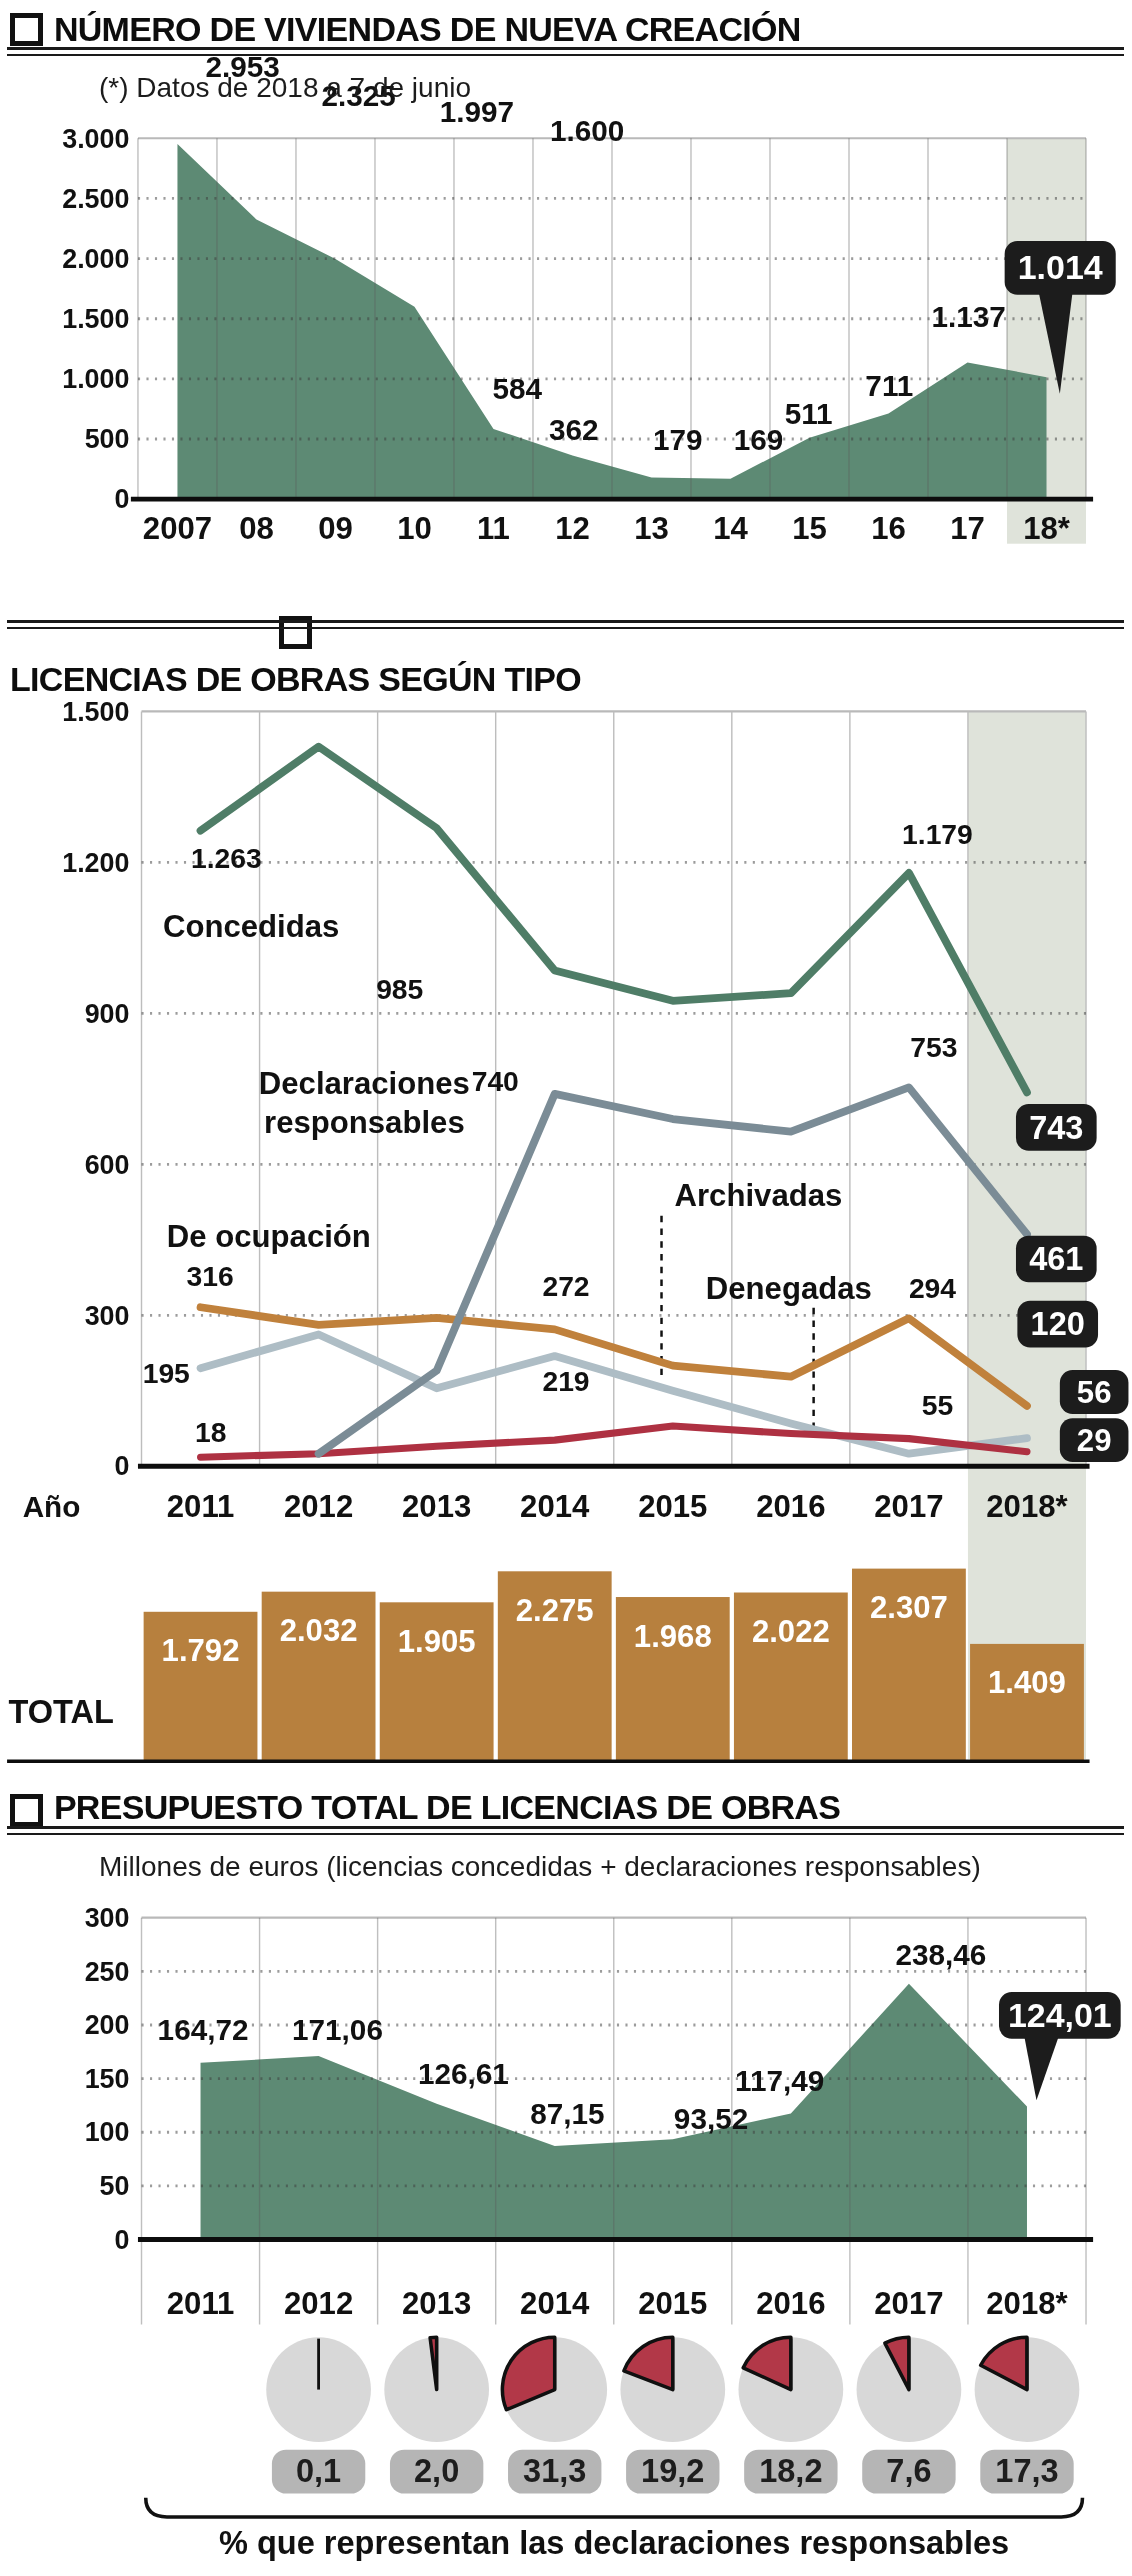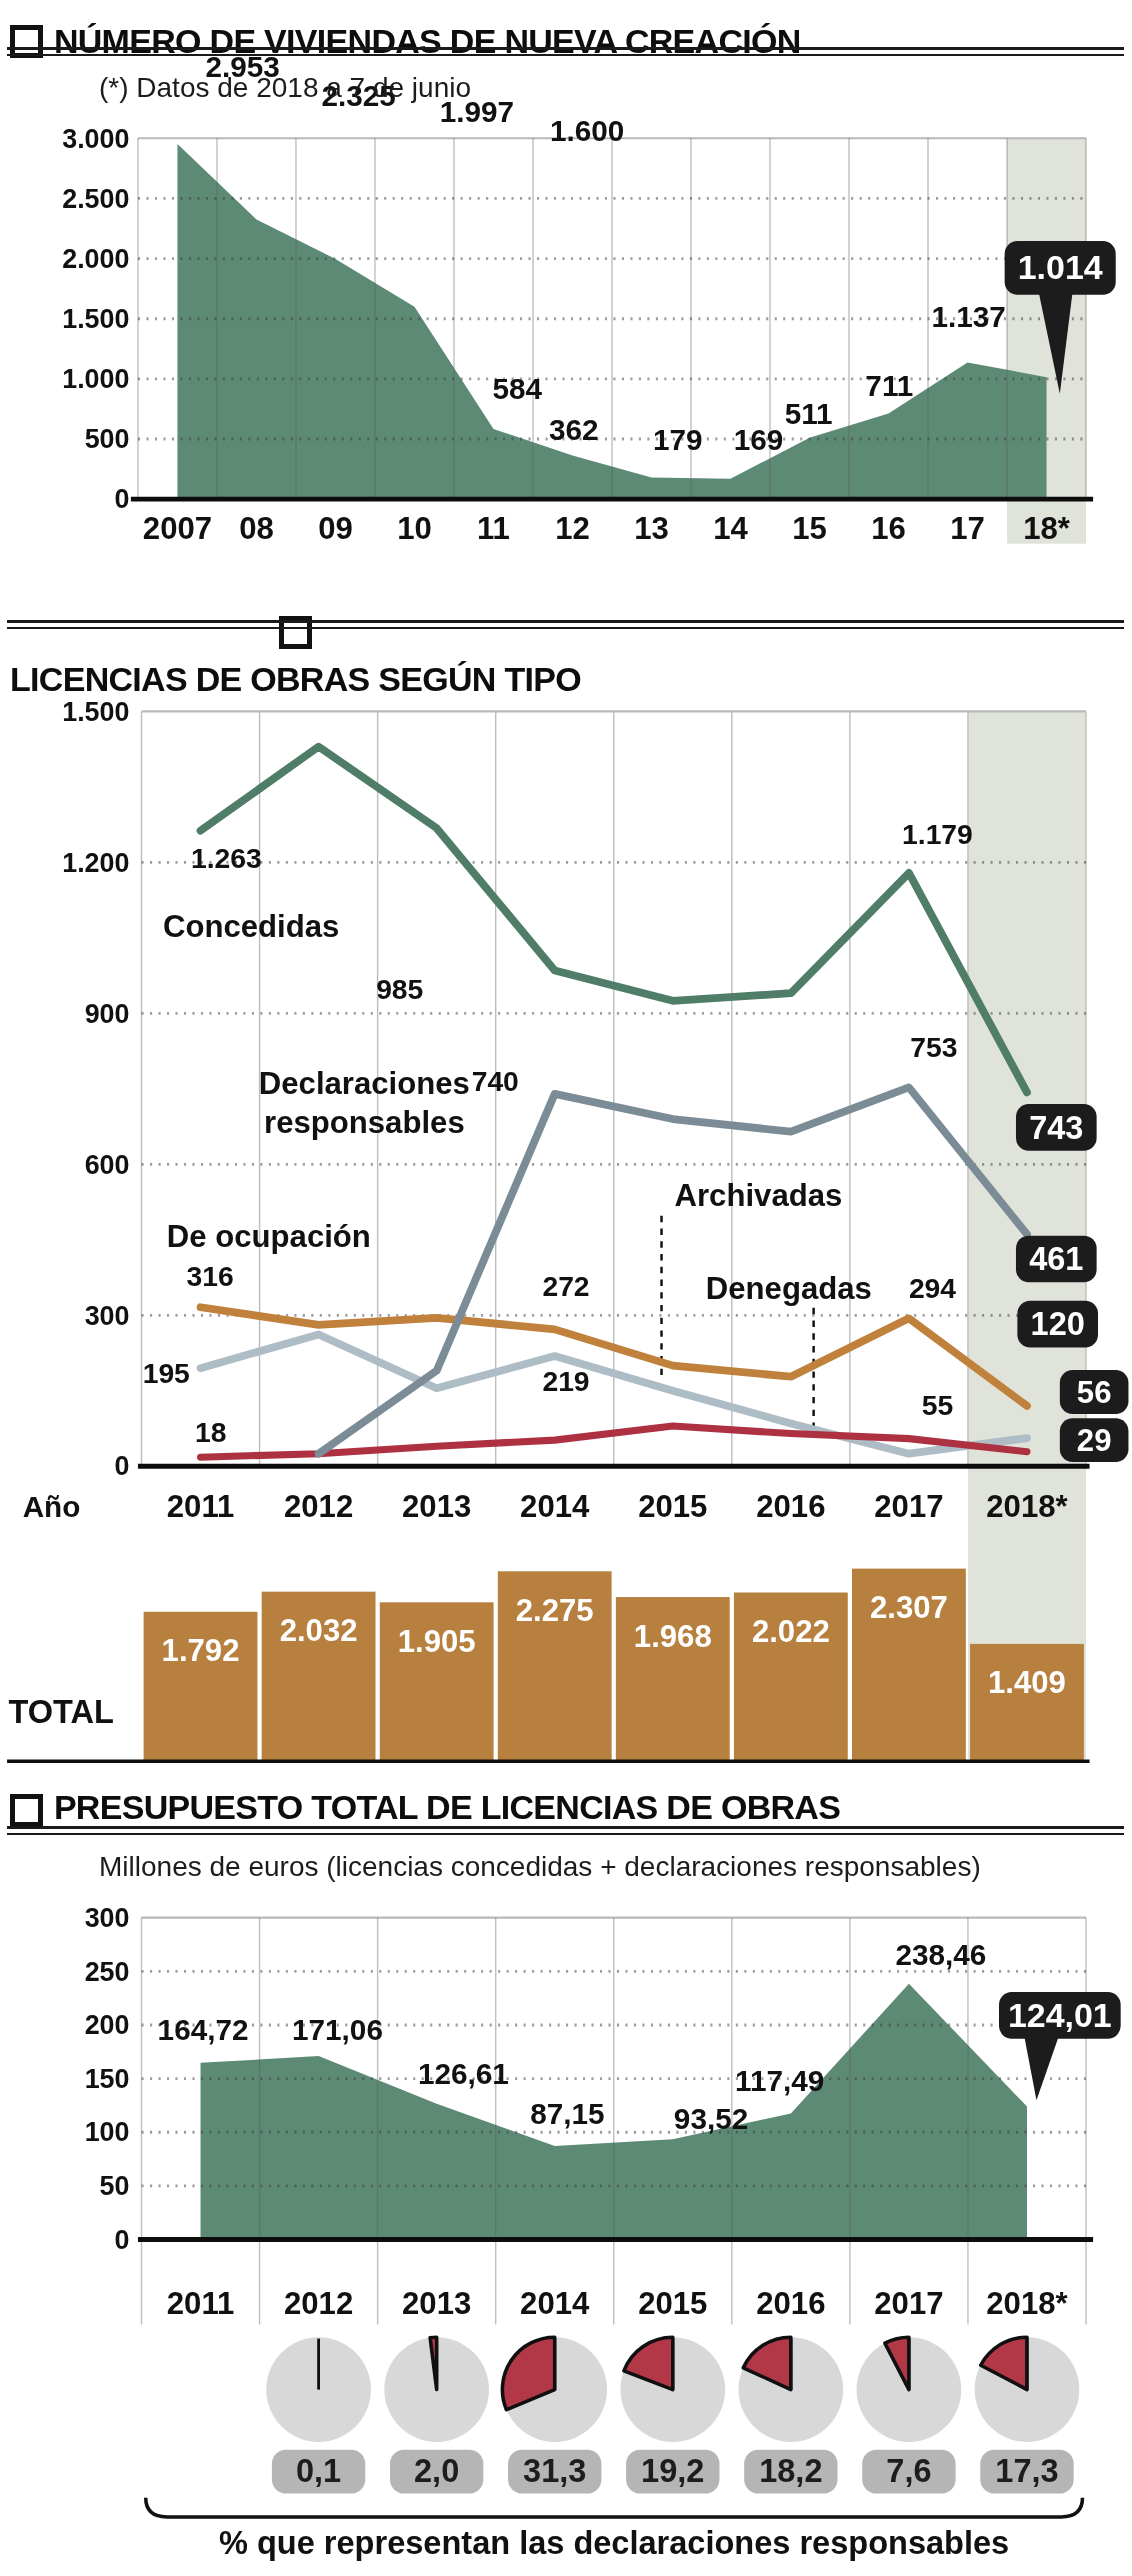--- a/index.html
+++ b/index.html
@@ -231,21 +231,21 @@
       <text x="1284.6875" y="3508" text-anchor="middle" font-size="46" font-weight="700" fill="#1d1d1d">7,6</text>
       <circle cx="1451.5625" cy="3377" r="74" fill="#d8d8d8"></circle>
       <path d="M1451.5625,3377 L1451.5625,3303 A74,74 0 0 0 1386.1,3342.6 Z" fill="#b23848" stroke="#101010" stroke-width="5" stroke-linejoin="round"></path>
       <line x1="1451.5625" y1="3377" x2="1451.5625" y2="3305" stroke="#101010" stroke-width="4"></line>
       <rect x="1385.5625" y="3462" width="132" height="62" rx="20" fill="#b5b5b5"></rect>
       <text x="1451.5625" y="3508" text-anchor="middle" font-size="46" font-weight="700" fill="#1d1d1d">17,3</text>
       <path d="M 206 3530 Q 206 3557 236 3557 L 1500 3557 Q 1530 3557 1530 3530" fill="none" stroke="#111" stroke-width="5"></path>
       <text x="868" y="3610" text-anchor="middle" font-size="46" font-weight="700" fill="#111">% que representan las declaraciones responsables</text>
     </svg>
 
-  <div class="hdr" style="top:22px;align-items:center;">
+  <div class="hdr" style="top:10px;align-items:center;">
     <span class="box"></span>
     <h1>NÚMERO DE VIVIENDAS DE NUEVA CREACIÓN</h1>
   </div>
   <div class="rule" style="top:47px;"></div>
   <div class="note" style="top:72px;">(*) Datos de 2018 a 7 de junio</div>
 
   <div class="hdr" style="top:616px;flex-direction:column;">
     <span class="box"></span>
     <h1>LICENCIAS DE OBRAS SEGÚN TIPO</h1>
   </div>

